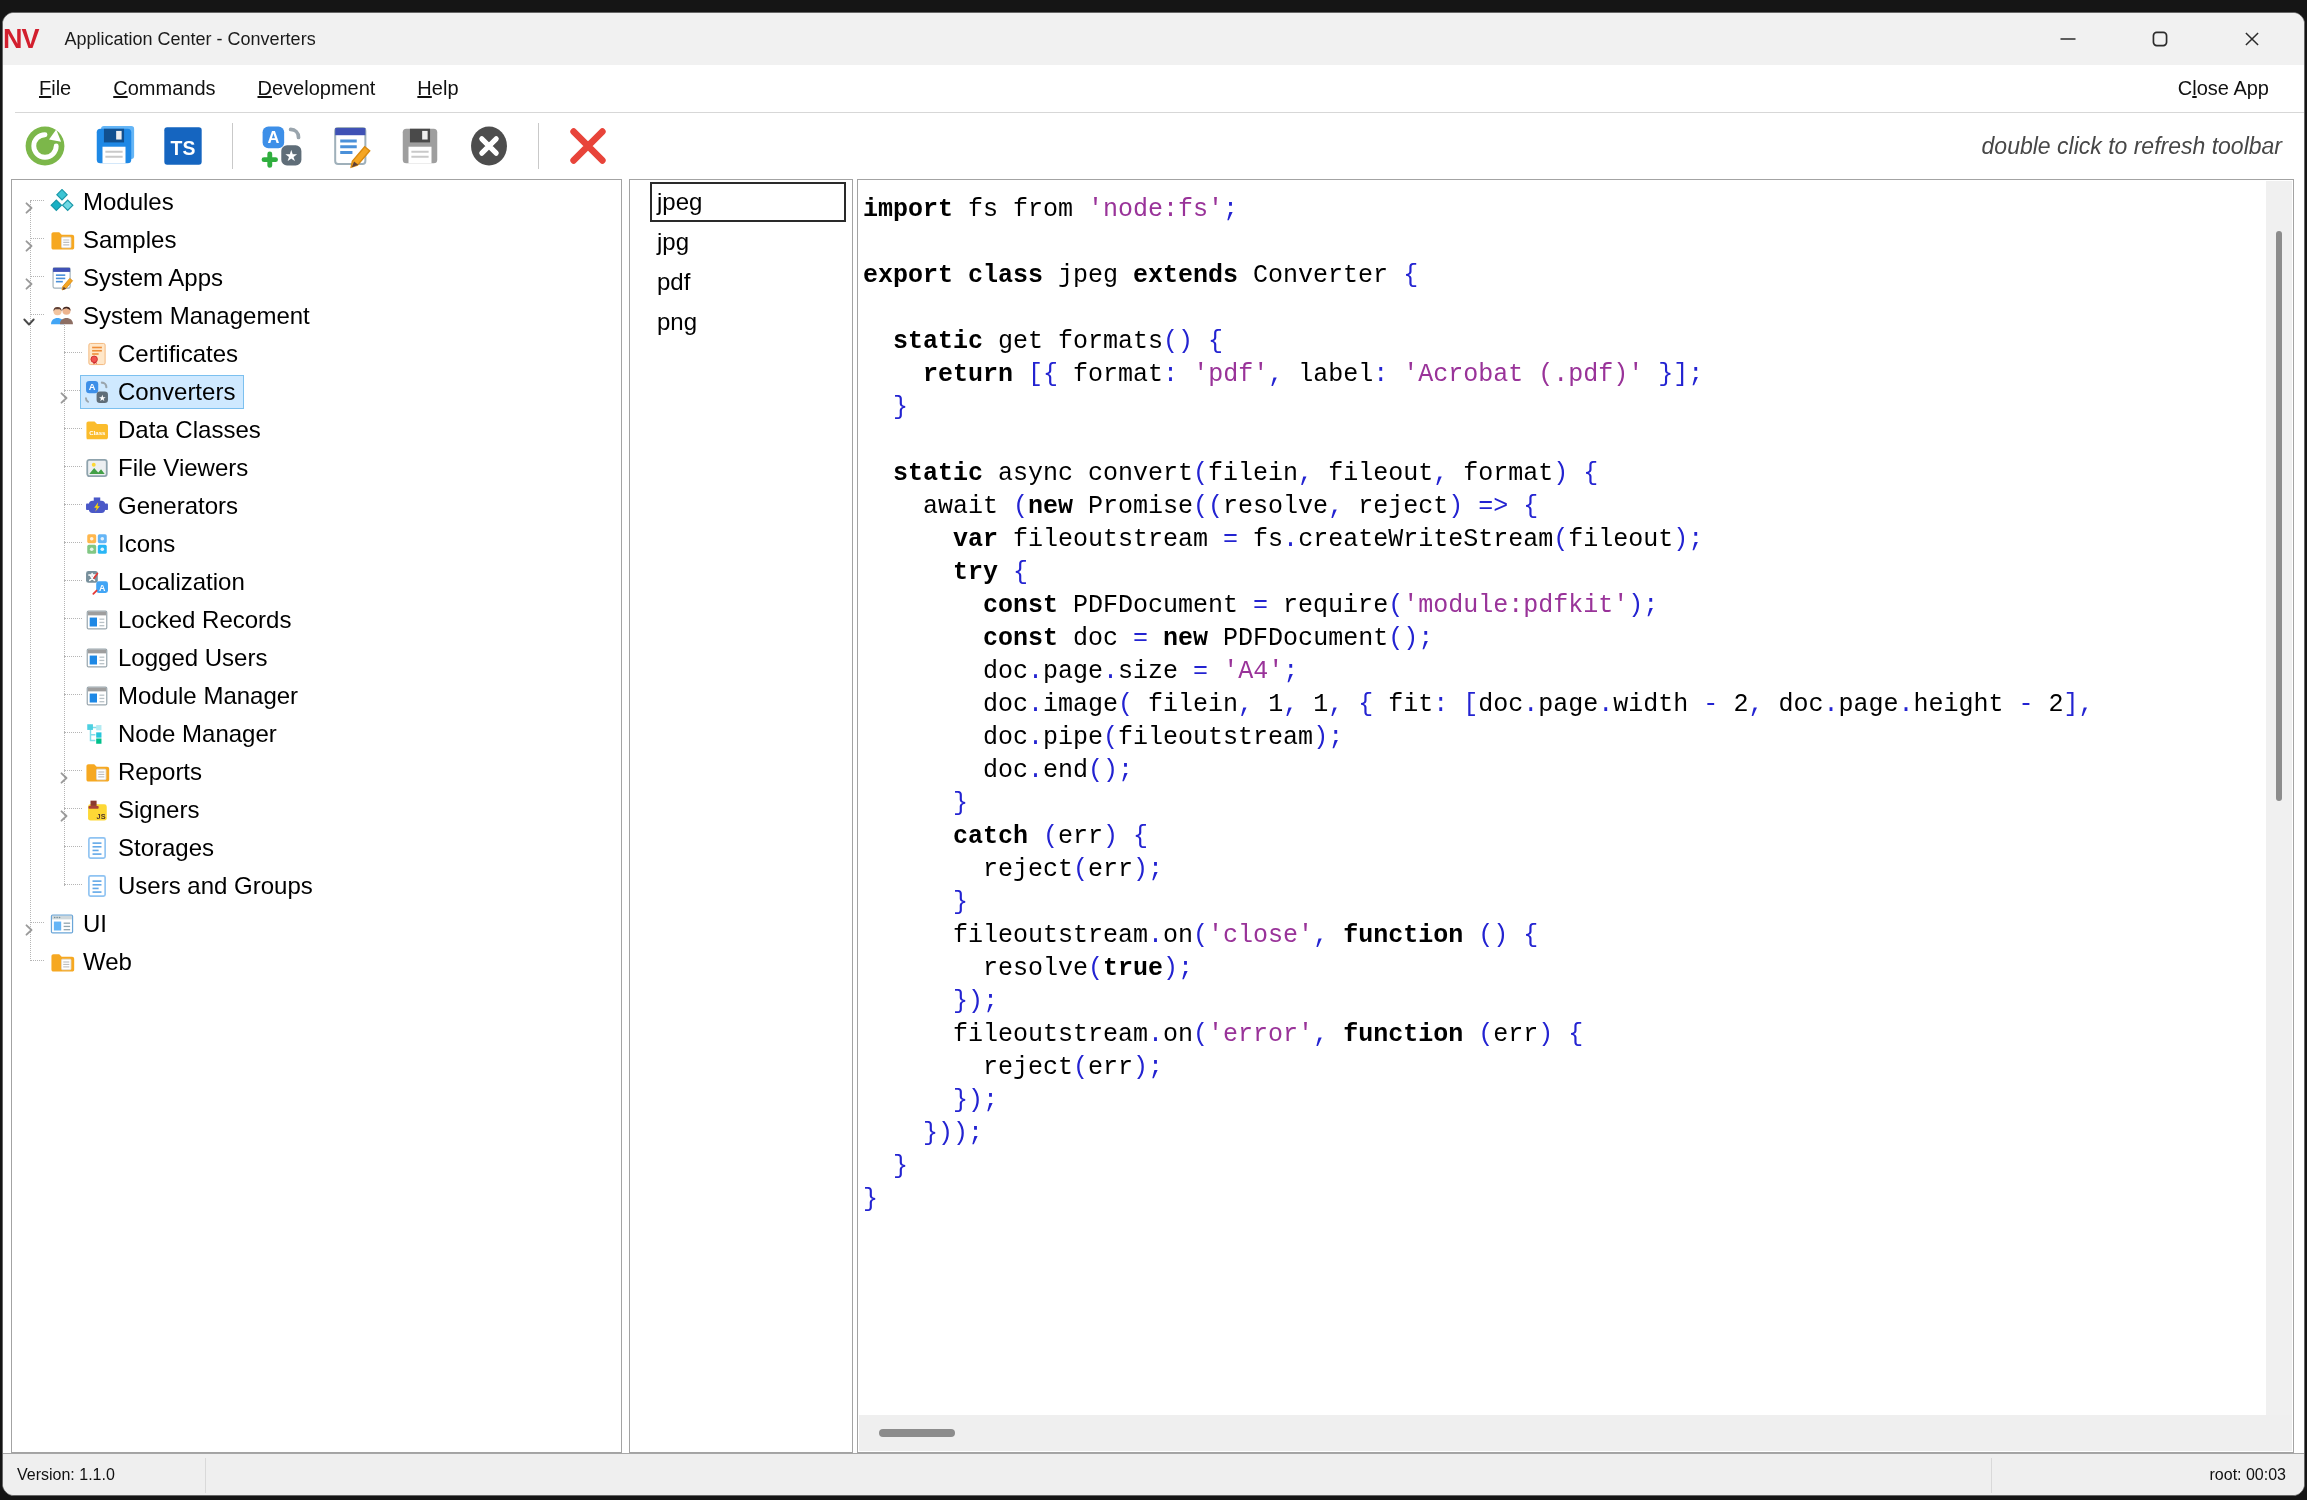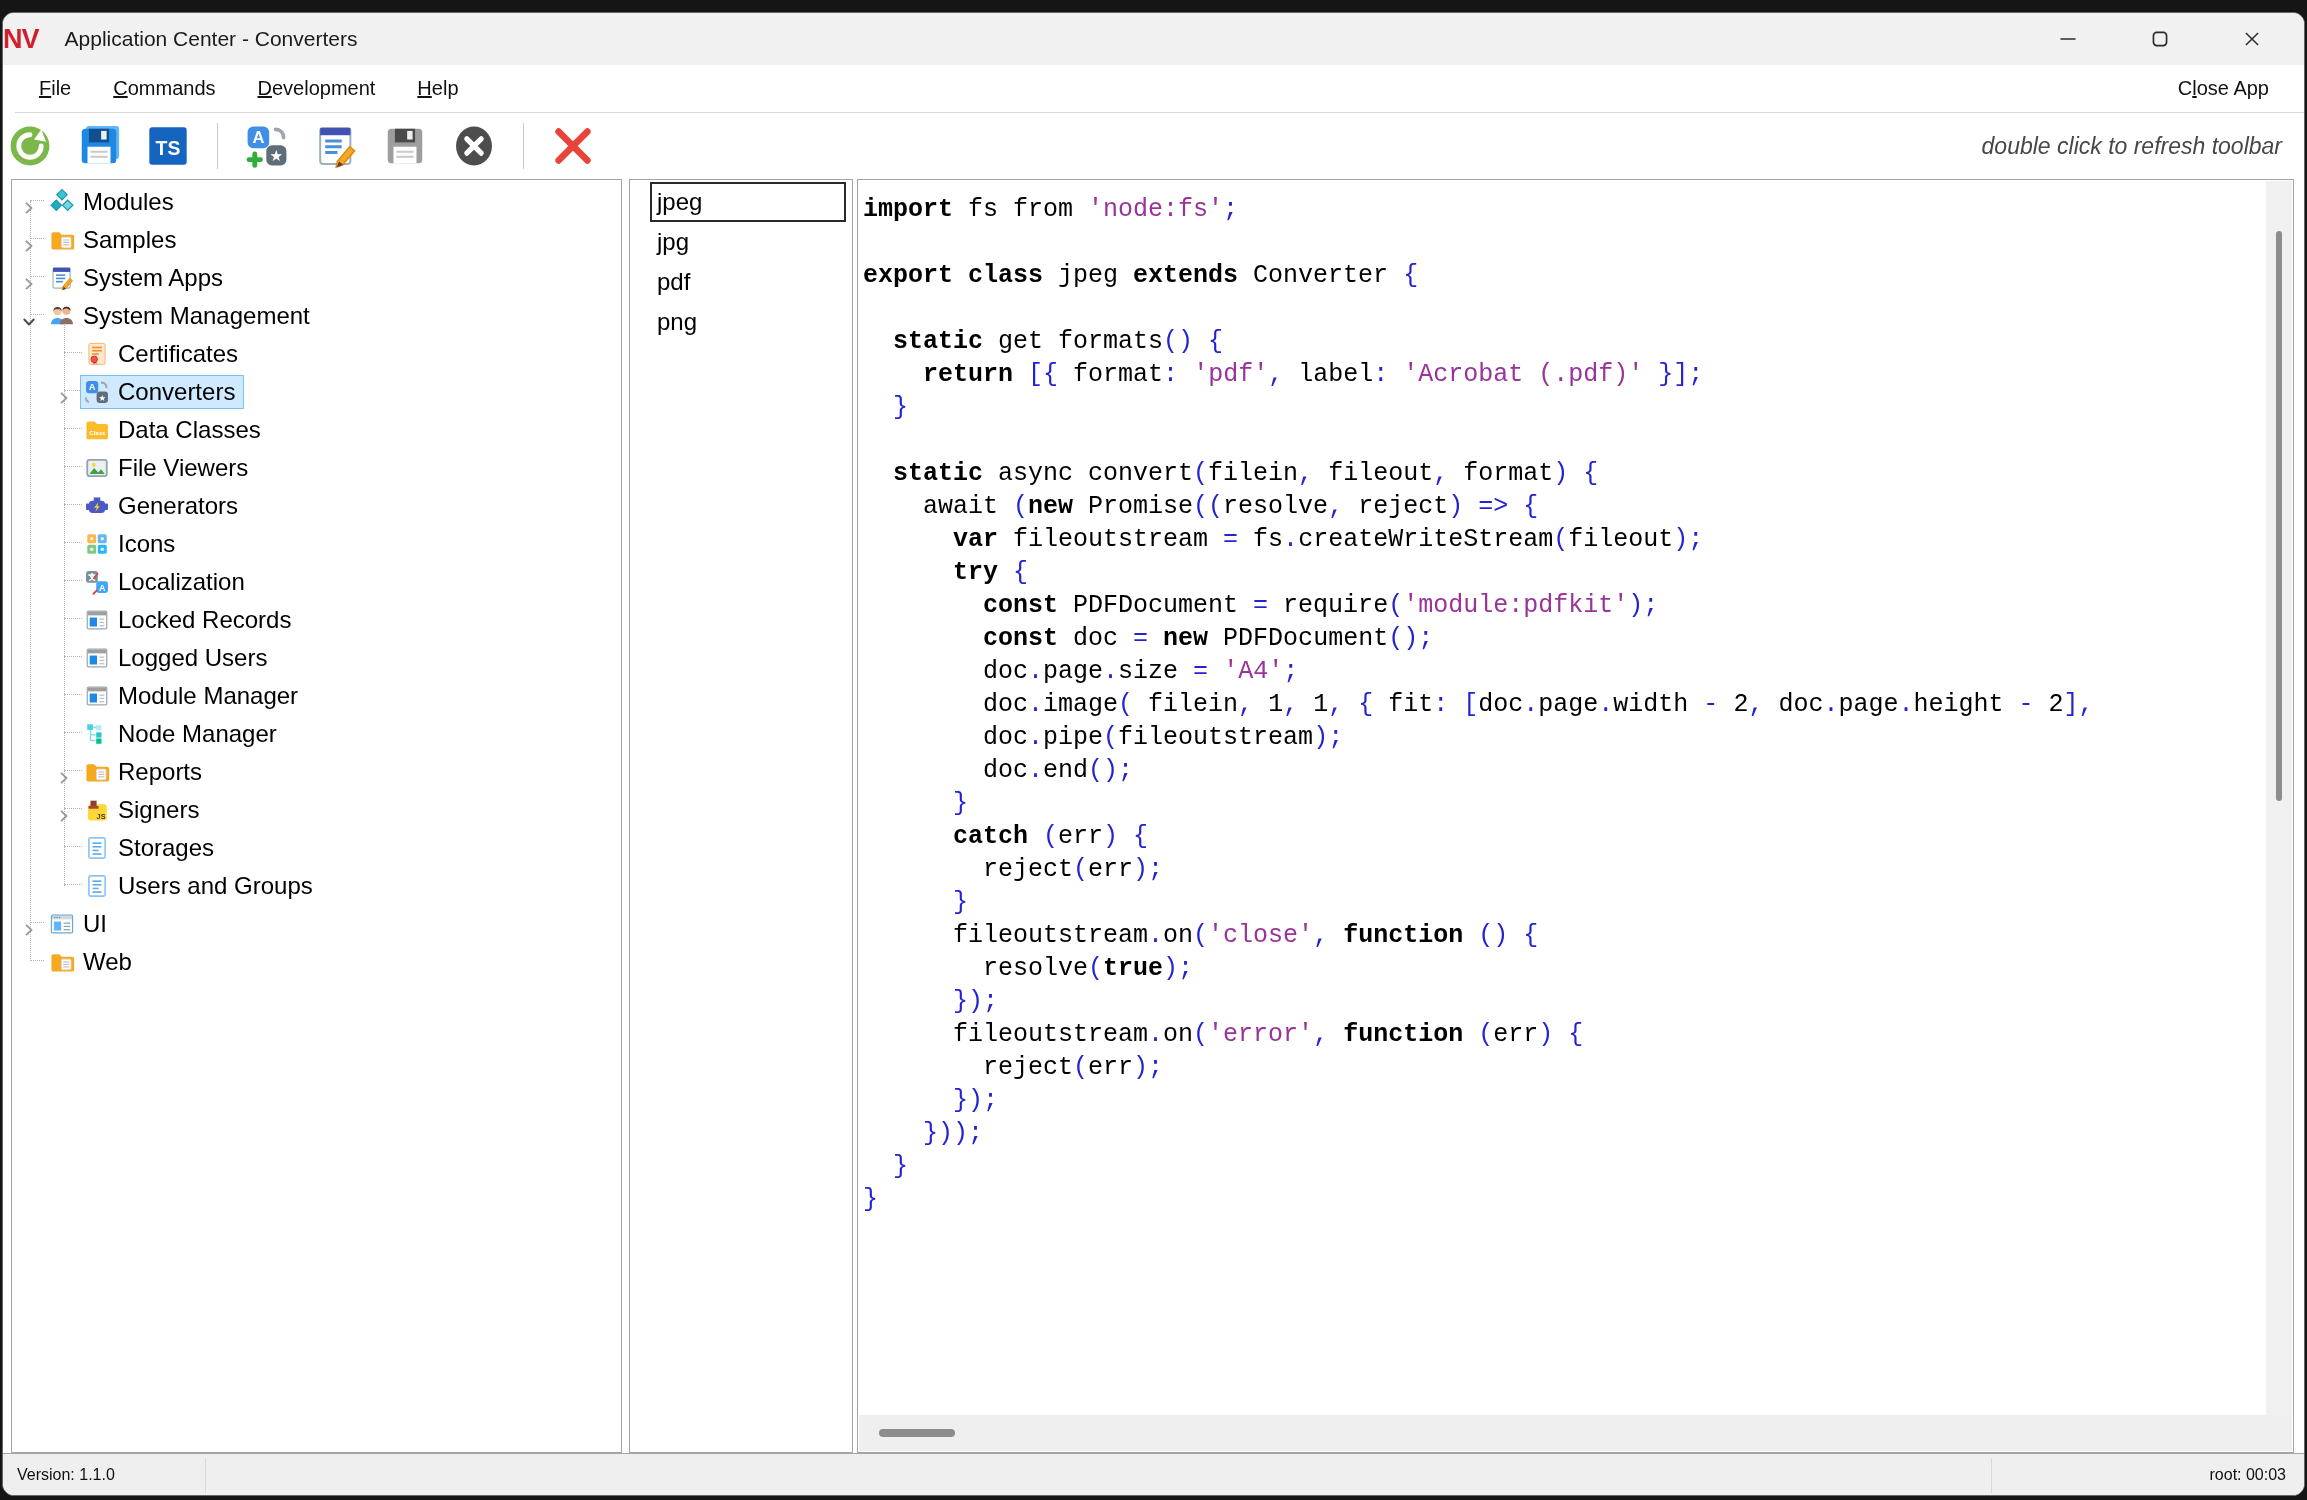--- a/index.html
+++ b/index.html
@@ -4,35 +4,35 @@
 <style>
   html,body{margin:0;padding:0;background:#151515;width:2307px;height:1500px;overflow:hidden;
     font-family:"Liberation Sans", sans-serif;}
   *{box-sizing:border-box;}
   .window{position:absolute;left:2px;top:12px;width:2303px;height:1484px;background:#ffffff;
     border:1px solid #666;border-radius:12px;overflow:hidden;}
   
   .titlebar{position:absolute;left:0;top:0;width:100%;height:52px;background:#f1f1f1;
     display:flex;align-items:center;}
   .logo{font-weight:bold;font-size:27px;letter-spacing:-1px;color:var(--logo);}
-  .title{font-size:21px;color:#1b1b1b;margin-left:26px;}
+  .title{font-size:18px;color:#1b1b1b;margin-left:26px;}
   .win-controls{position:absolute;right:6px;top:0;height:52px;display:flex;}
   .wbtn{width:92px;height:52px;border:none;background:transparent;display:flex;align-items:center;justify-content:center;padding:0;}
   .wbtn svg{width:30px;height:30px;}
   
   .menubar{position:absolute;left:12px;top:52px;width:100%;height:48px;background:#fff;
     border-bottom:1px solid #d7d7d7;display:flex;align-items:center;font-size:20px;color:#111;}
   #menu-left{display:flex;align-items:center;padding-left:3px;}
   .menu-item{padding:0 21px;cursor:default;}
   #menu-right{margin-left:auto;padding-right:26px;}
   .ul{text-decoration:underline;}
   
   .toolbar{position:absolute;left:0;top:100px;width:100%;height:66px;background:#fff;
     display:flex;align-items:center;}
-  #toolbar-buttons{display:flex;align-items:flex-start;gap:23px;padding-left:4px;}
+  #toolbar-buttons{display:flex;align-items:flex-start;gap:23px;padding-left:19px;}
   .tbtn{width:46px;height:46px;border:none;background:transparent;padding:0;}
   .tbtn svg{width:46px;height:46px;display:block;}
   .tsep{width:1px;height:46px;background:#c9c9c9;margin:0 3px;}
   .hint{margin-left:auto;padding-right:22px;font-style:italic;font-size:23px;color:#474747;}
   
   .panel{position:absolute;top:166px;height:1274px;background:#fff;border:1px solid #a3a3a3;}
   .tree-panel{left:8px;width:611px;overflow:hidden;padding-top:1px;}
   .list-panel{left:626px;width:224px;padding-top:2px;}
   .editor-panel{left:854px;width:1437px;}
   

